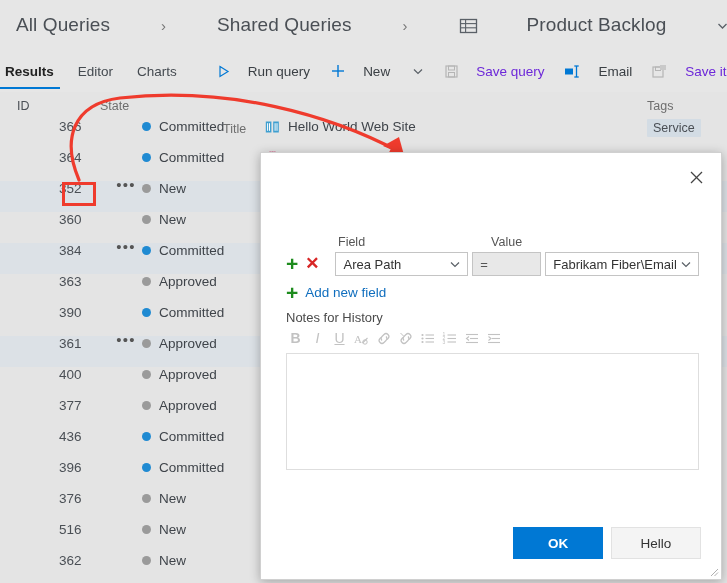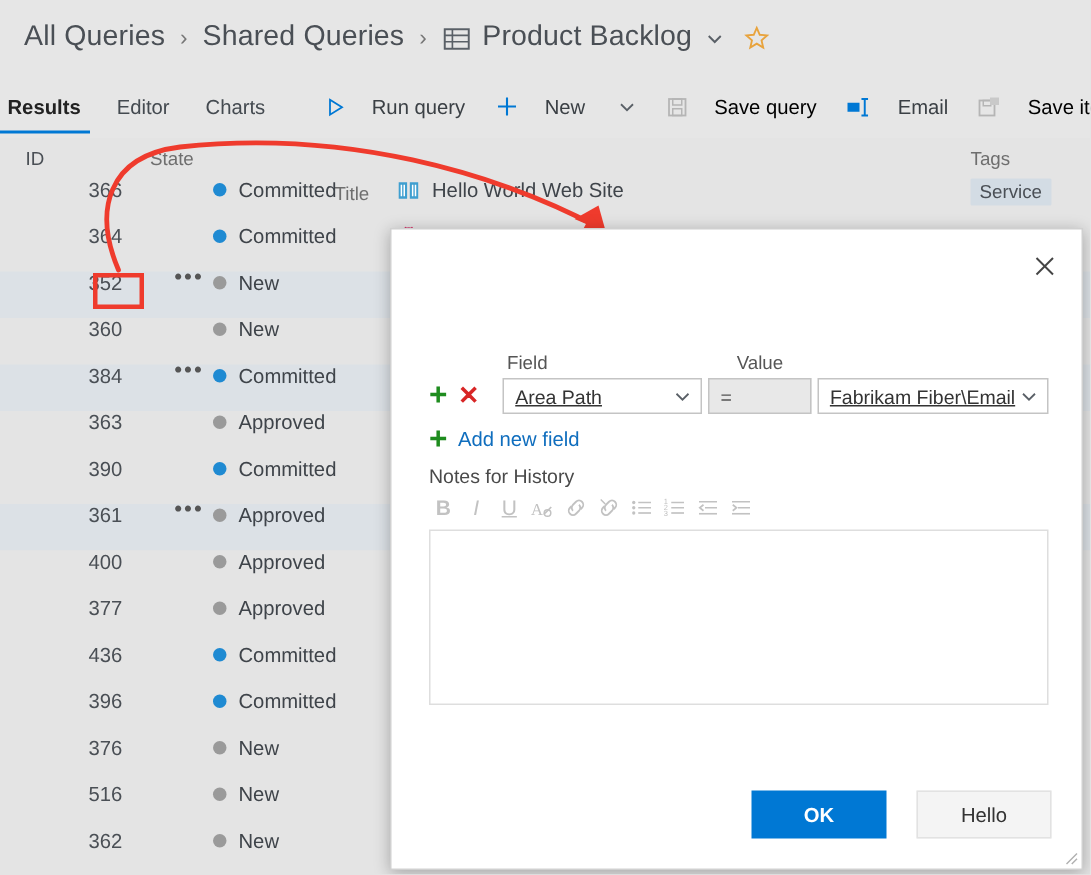--- a/index.html
+++ b/index.html
@@ -17,20 +17,21 @@
     overflow: hidden;
   }
 
   
   .breadcrumb {
     position: absolute; left: 0; top: 0;
     width: 727px; height: 50px;
     display: flex; align-items: center;
     padding-left: 16px;
     background: #e6e6e6;
+    gap: 41px;
   }
   .crumb {
     font-size: 19px; color: #4a4f55; letter-spacing: .1px;
     white-space: nowrap;
   }
   .crumb.link { color: #4a4f55; }
   .crumb-sep {
     font-size: 15px; color: #767676; margin: 0 10px; font-weight: 300;
   }
   .crumb-icon { margin-right: 8px; display: inline-flex; align-items: center; }
@@ -56,21 +57,21 @@
     height: 2px; background: #0078d4;
   }
   .tb-sep {
     width: 1px; height: 22px; background: #c8c8c8; margin: 0 13px 0 14px;
   }
   .tb-btn {
     display: flex; align-items: center; gap: 17px;
     font-size: 13.5px; color: #3b4045; margin-right: 20px;
     white-space: nowrap; cursor: default;
   }
-  .tb-btn.disabled { color: #000000; }
+  .tb-btn.disabled { color: #6d28d9; }
   .tb-ico { display: inline-flex; align-items: center; }
   .tb-caret { margin-left: 5px; display: inline-flex; align-items: center; }
 
   
   .grid {
     position: absolute; left: 0; top: 92px;
     width: 727px; height: 491px;
     background: #e4e4e4;
   }
   .grid-head {
@@ -155,21 +156,21 @@
     color: #1e8c1e; font-size: 21px; line-height: 14px; font-weight: bold;
     cursor: default;
   }
   .icon-x {
     color: #d82626; font-size: 17px; line-height: 14px; font-weight: bold;
     cursor: default;
   }
   .sel-box {
     position: relative; height: 24px; border: 1px solid #c4c4c4; background: #fff;
     display: flex; align-items: center; font-size: 13px; color: #333;
-    padding: 0 22px 0 7px; white-space: nowrap; overflow: hidden; text-decoration: underline;
+    padding: 0 22px 0 7px; white-space: nowrap; overflow: hidden;
   }
   .sel-field { width: 138px; }
   .sel-value { width: 160px; }
   .sel-caret {
     position: absolute; right: 6px; top: 50%; transform: translateY(-50%);
     display: inline-flex;
   }
   .op-box {
     height: 24px; width: 72px; margin: 0 4px;
     border: 1px solid #c4c4c4; background: #e8e8e8;
@@ -190,21 +191,21 @@
   .rte-btn {
     width: 19px; height: 20px; display: flex; align-items: center;
     justify-content: center; font-size: 13px; color: #c2c2c2; cursor: default;
   }
   .notes-area {
     margin-top: 4px; height: 117px; border: 1px solid #dedede; background: #fff;
   }
 
   .dlg-footer {
     position: absolute; right: 20px; bottom: 20px;
-    display: flex; gap: 20px;
+    display: flex; gap: 8px;
   }
   .btn {
     min-width: 90px; height: 32px; font-size: 13.5px;
     display: flex; align-items: center; justify-content: center;
     cursor: default; border: 1px solid transparent;
   }
   .btn.primary { background: #0078d4; color: #fff; font-weight: bold; }
   .btn.ghost { background: #f4f4f4; color: #333; border-color: #e2e2e2; }
 
   .resize-grip {

